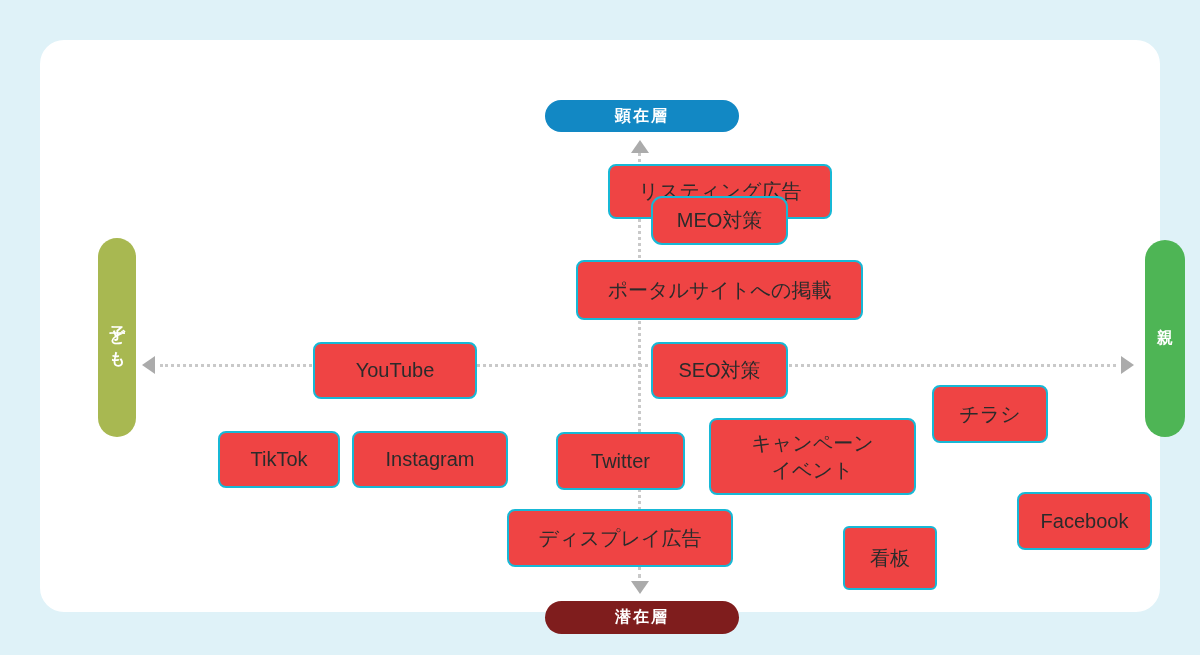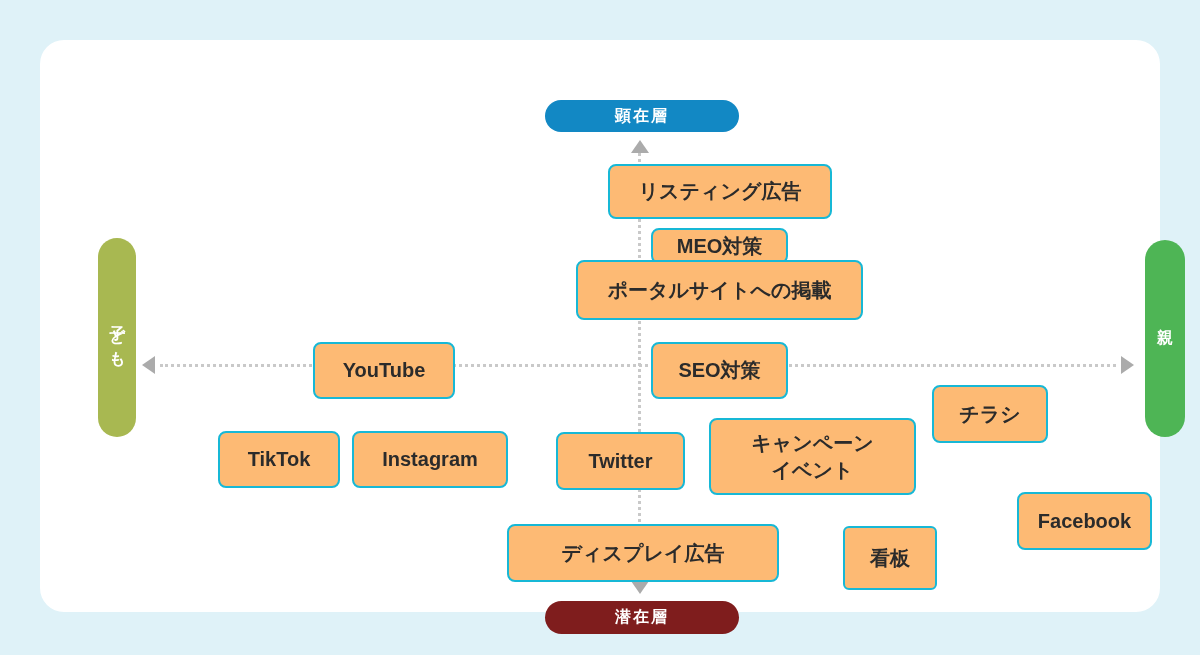--- a/index.html
+++ b/index.html
@@ -36,37 +36,37 @@
   .pill-top{left:505px;top:60px;width:194px;height:32px;background:#1288c4;}
   .pill-bottom{left:505px;top:561px;width:194px;height:33px;background:#7f1d1d;}
   .pill-left{
     left:58px;top:198px;width:38px;height:199px;background:#a8b851;
     writing-mode:vertical-rl;text-orientation:upright;letter-spacing:4px;
   }
   .pill-right{left:1105px;top:200px;width:40px;height:197px;background:#4eb555;letter-spacing:0;}
   
   .box{
     position:absolute;display:flex;align-items:center;justify-content:center;
-    background:#fdba74;border:2.5px solid #17b8d6;border-radius:8px;
-    color:#2b2b2b;font-weight:bold;font-size:20px;text-align:center;
+    background:#ef4444;border:2.5px solid #17b8d6;border-radius:8px;
+    color:#2b2b2b;font-weight:normal;font-size:20px;text-align:center;
     white-space:pre-line;line-height:1.35;box-sizing:border-box;z-index:2;
   }
   .b0{left:568px;top:124px;width:224px;height:55px;z-index:2;}
-  .b1{left:611px;top:188px;width:137px;height:36px;z-index:3;}
+  .b1{left:611px;top:156px;width:137px;height:49px;z-index:3;border-radius:11px;}
   .b2{left:536px;top:220px;width:287px;height:60px;z-index:4;}
   .b3{left:611px;top:302px;width:137px;height:57px;}
-  .b4{left:273px;top:302px;width:142px;height:57px;}
+  .b4{left:273px;top:302px;width:164px;height:57px;}
   .b5{left:178px;top:391px;width:122px;height:57px;}
   .b6{left:312px;top:391px;width:156px;height:57px;}
   .b7{left:516px;top:392px;width:129px;height:58px;}
   .b8{left:669px;top:378px;width:207px;height:77px;}
   .b9{left:892px;top:345px;width:116px;height:58px;}
   .b10{left:977px;top:452px;width:135px;height:58px;}
   .b11{left:255px;top:469px;width:133px;height:58px;}
-  .b12{left:467px;top:484px;width:272px;height:58px;}
+  .b12{left:467px;top:469px;width:226px;height:58px;}
   .b13{left:803px;top:486px;width:94px;height:64px;border-radius:6px;}
 </style>
 </head>
 <body>
 
 <div class="card">
 
   <div class="vline"></div>
   <div class="hline"></div>
   <div class="arrow arrow-up"></div>

